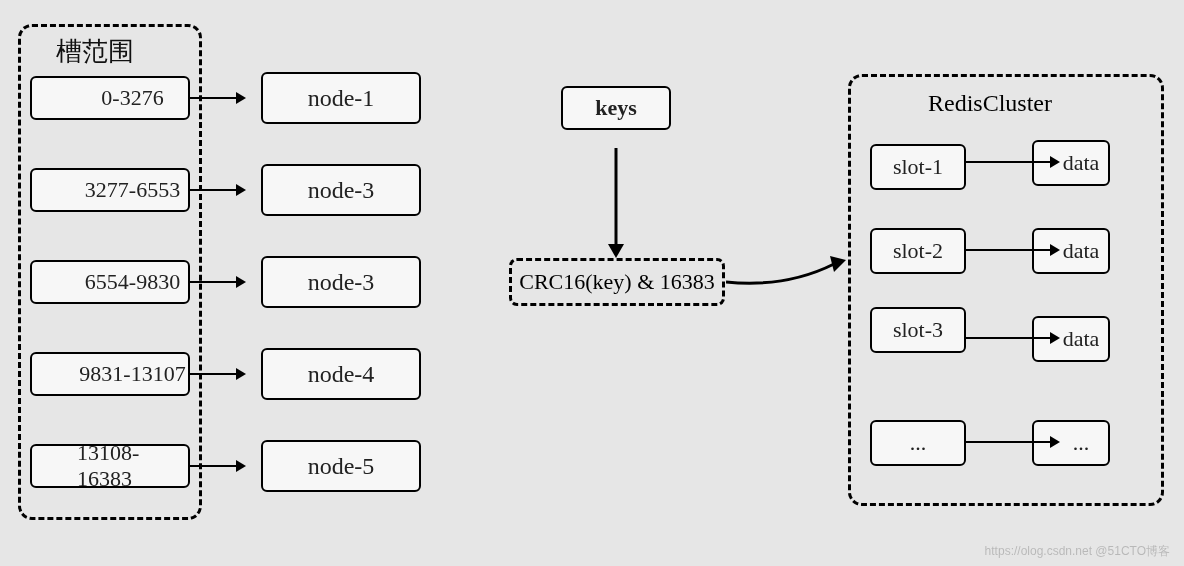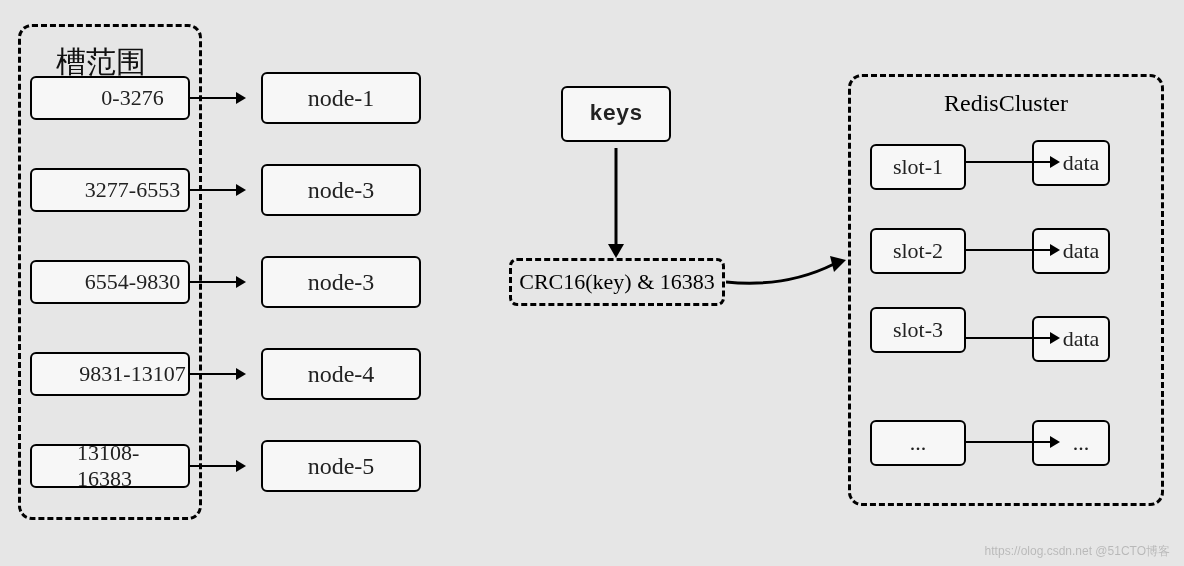--- a/index.html
+++ b/index.html
@@ -36,63 +36,61 @@
     font-size: 22px;
   }
 
   
   #slot-range-box {
     left: 18px; top: 24px; width: 184px; height: 496px;
   }
   #slot-title {
     position: absolute;
     left: 56px; top: 34px;
-    font-size: 30px;
+    font-size: 26px;
     font-family: sans-serif;
     color: #111;
-    margin-top: 8px;
   }
   .slot-range-item {
     position: absolute;
     left: 30px;
     width: 160px; height: 44px;
     font-size: 22px;
     padding-left: 45px;
   }
   .node-item {
     position: absolute;
     left: 261px;
     width: 160px; height: 52px;
   }
 
   
   #keys-box {
     position: absolute;
     left: 561px; top: 86px;
-    width: 110px; height: 56px;
-    font-family: Liberation Mono, monospace;
+    width: 110px; height: 44px;
+    font-family: Liberation Serif, serif;
     font-weight: bold;
     font-size: 22px;
   }
   #hash-box {
     position: absolute;
     left: 509px; top: 258px;
     width: 216px; height: 48px;
   }
 
   
   #cluster-box {
     left: 848px; top: 74px;
     width: 316px; height: 432px;
   }
   #cluster-title {
     position: absolute;
     left: 928px; top: 90px;
     font-size: 24px;
-    margin-left: 16px;
   }
   .slot-item {
     position: absolute;
     left: 870px;
     width: 96px; height: 46px;
     font-size: 22px;
   }
   .data-item {
     position: absolute;
     left: 1032px;

